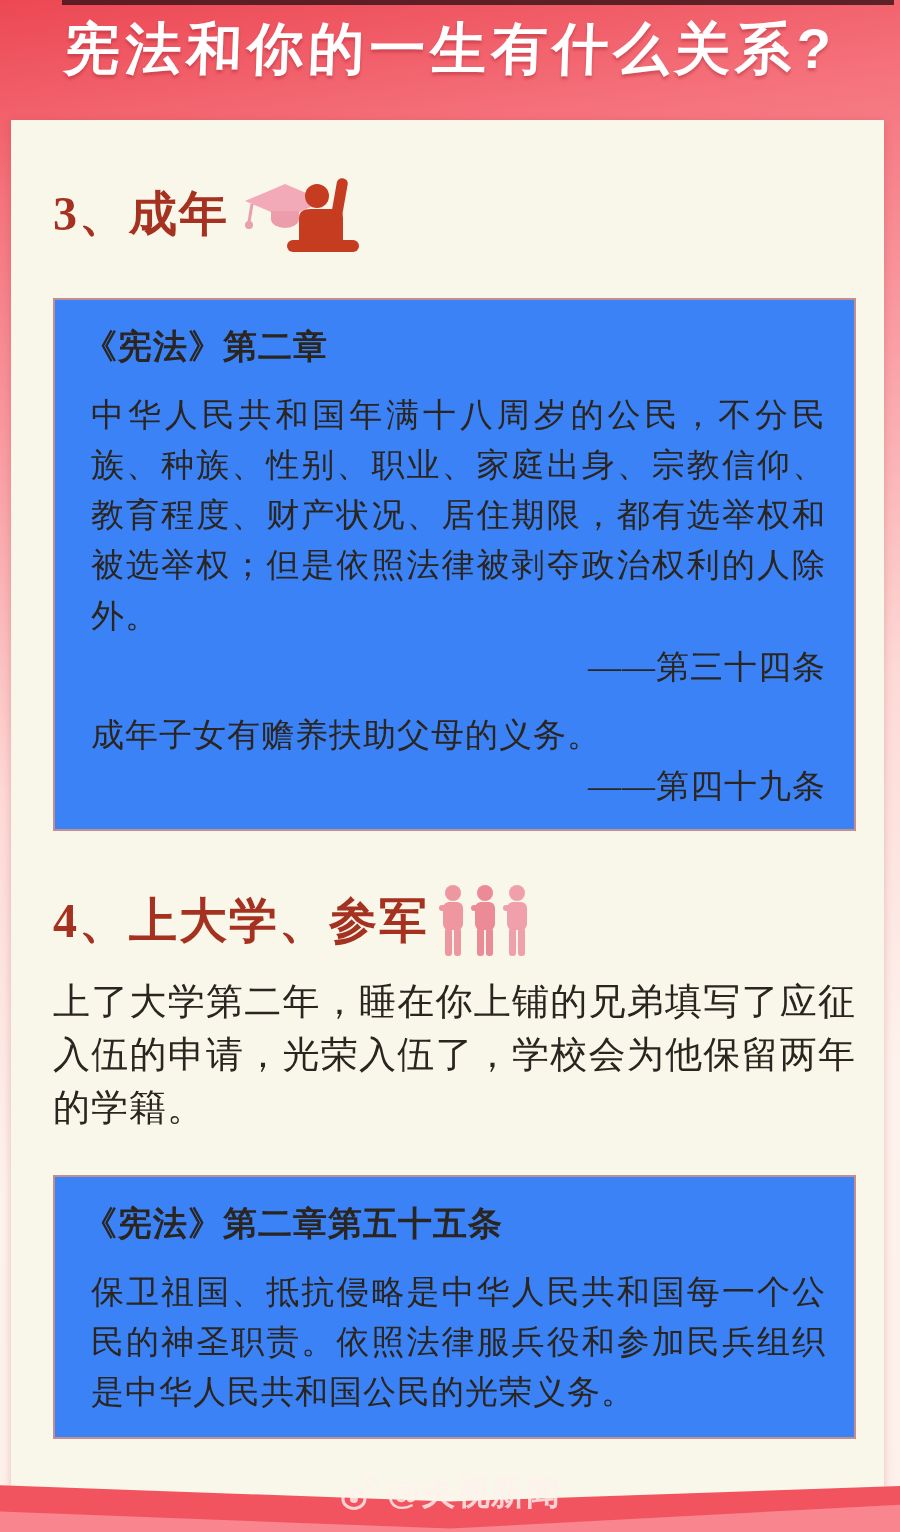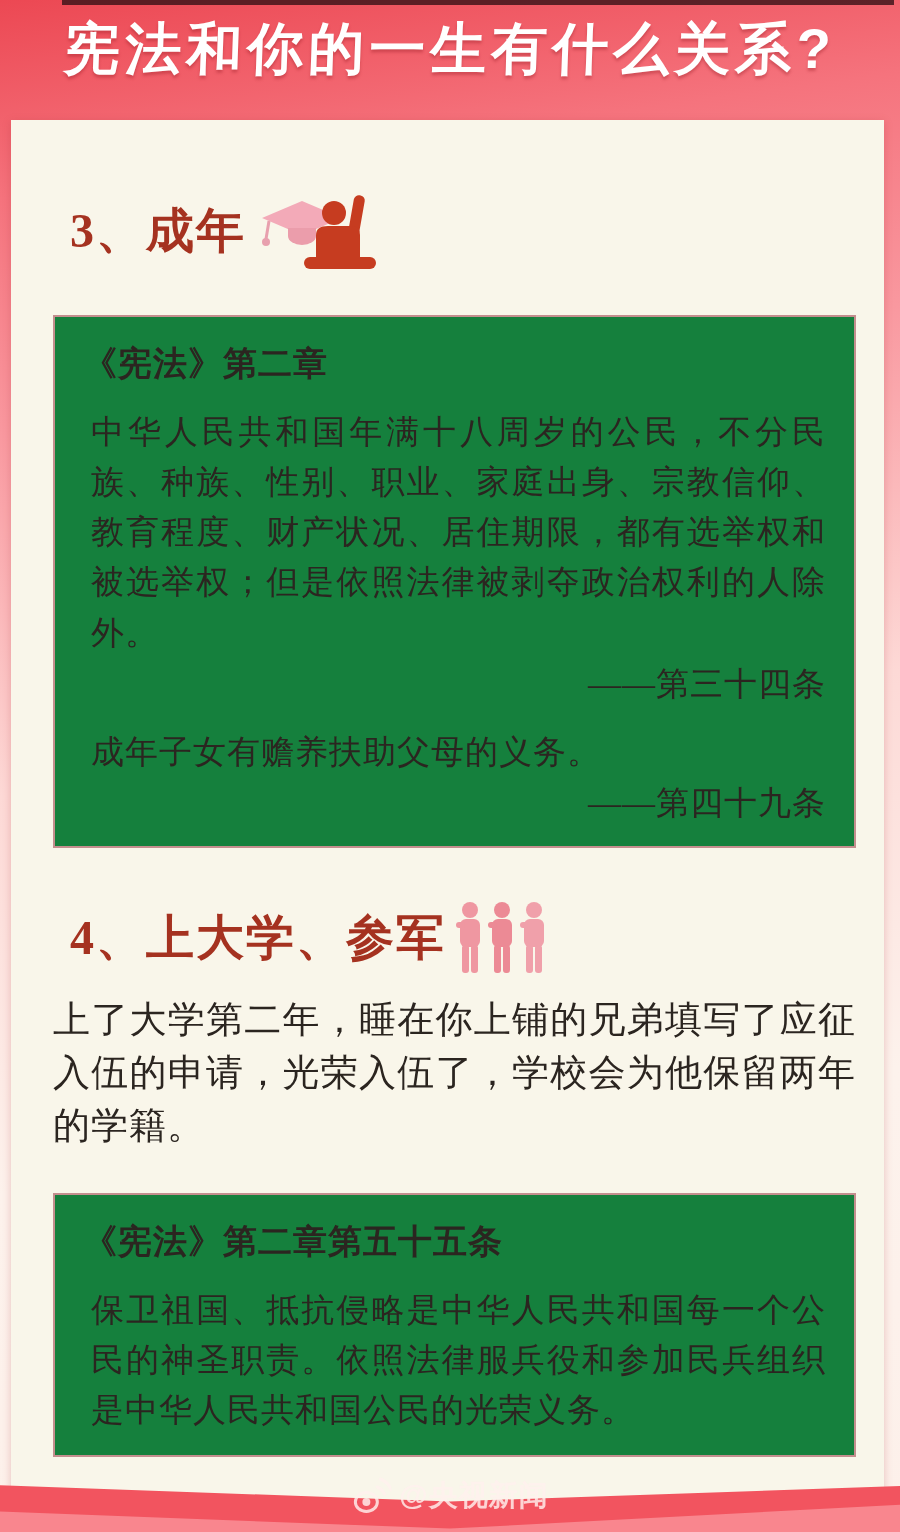--- a/index.html
+++ b/index.html
@@ -14,32 +14,32 @@
     font-family:"Liberation Sans","DejaVu Sans",sans-serif; font-weight:900; font-size:56px;
     color:#ffffff; letter-spacing:5px; transform:skewX(-2deg);
     text-shadow:0 3px 3px rgba(150,25,35,.35);
     white-space:nowrap;
   }
   .card {
     position:absolute; top:120px; left:11px; width:873px; height:1384px; z-index:1;
     background:#f9f6ea; box-sizing:border-box; padding:54px 28px 0 42px;
     color:#2b2520; box-shadow:0 2px 8px rgba(170,50,55,.25);
   }
-  .section-head { display:flex; align-items:center; gap:8px; margin:17px; }
+  .section-head { display:flex; align-items:center; gap:8px; margin:0; }
   .section-head.second { margin-top:52px; }
   .section-title {
     margin:0; font-size:48px; line-height:1.1; font-weight:bold;
     color:#a53220; letter-spacing:2px;
   }
   .body-para {
     margin:16px 0 0 0; font-size:37px; line-height:1.44;
     text-align:justify; text-justify:inter-ideograph; letter-spacing:1px;
   }
   .law-box {
-    margin-top:44px; border:2px solid #c48e8e; background:#15803d;
+    margin-top:44px; border:2px solid #c48e8e; background:#3b82f6;
     padding:24px 28px 20px 28px;
   }
   .law-box.second { margin-top:40px; }
   .quote-header { margin:0; font-size:34px; font-weight:bold; letter-spacing:1px; }
   .quote-text {
     margin:20px 0 0 8px; font-size:33px; line-height:1.52;
     text-align:justify; text-justify:inter-ideograph; letter-spacing:1px;
   }
   .quote-source {
     margin:4px 0 0 0; font-size:33px; font-weight:normal; text-align:right; letter-spacing:1px;
@@ -48,21 +48,21 @@
   .band { position:absolute; left:0; right:0; bottom:0; }
   .band-dark { height:85px; background:#f2545f; z-index:2;
     clip-path:polygon(0 45%, 50% 64%, 100% 46%, 100% 100%, 0 100%); }
   .band-light { height:85px; background:#f9868e; z-index:3;
     clip-path:polygon(0 76%, 50% 96%, 100% 68%, 100% 100%, 0 100%); }
   .watermark {
     position:absolute; left:50%; bottom:16px; transform:translateX(-50%); z-index:4;
     display:flex; align-items:center; gap:8px;
     color:rgba(255,240,238,.82);
     font-family:"Liberation Sans","DejaVu Sans",sans-serif;
-    font-weight:bold; font-size:29px; letter-spacing:1px; white-space:nowrap;
+    font-weight:bold; font-size:34px; letter-spacing:1px; white-space:nowrap;
   }
   .icon-svg { display:block; }
 </style>
 </head>
 <body>
 
 <div class="poster">
 
   <div class="top-bar"></div>
 

